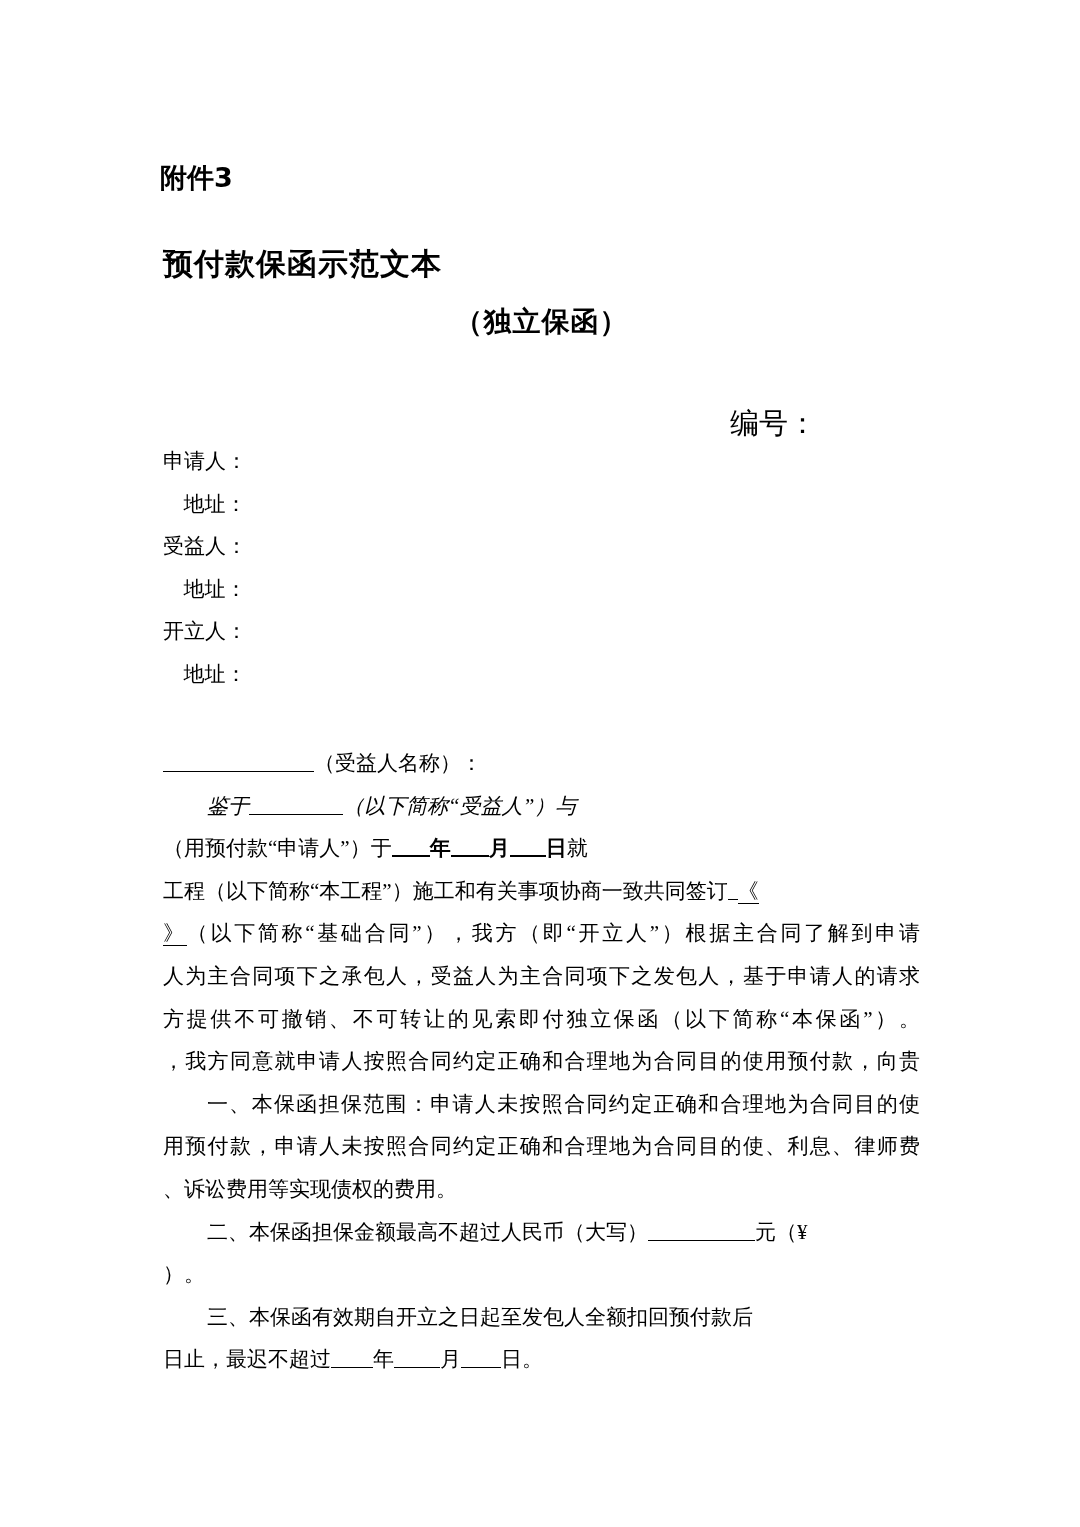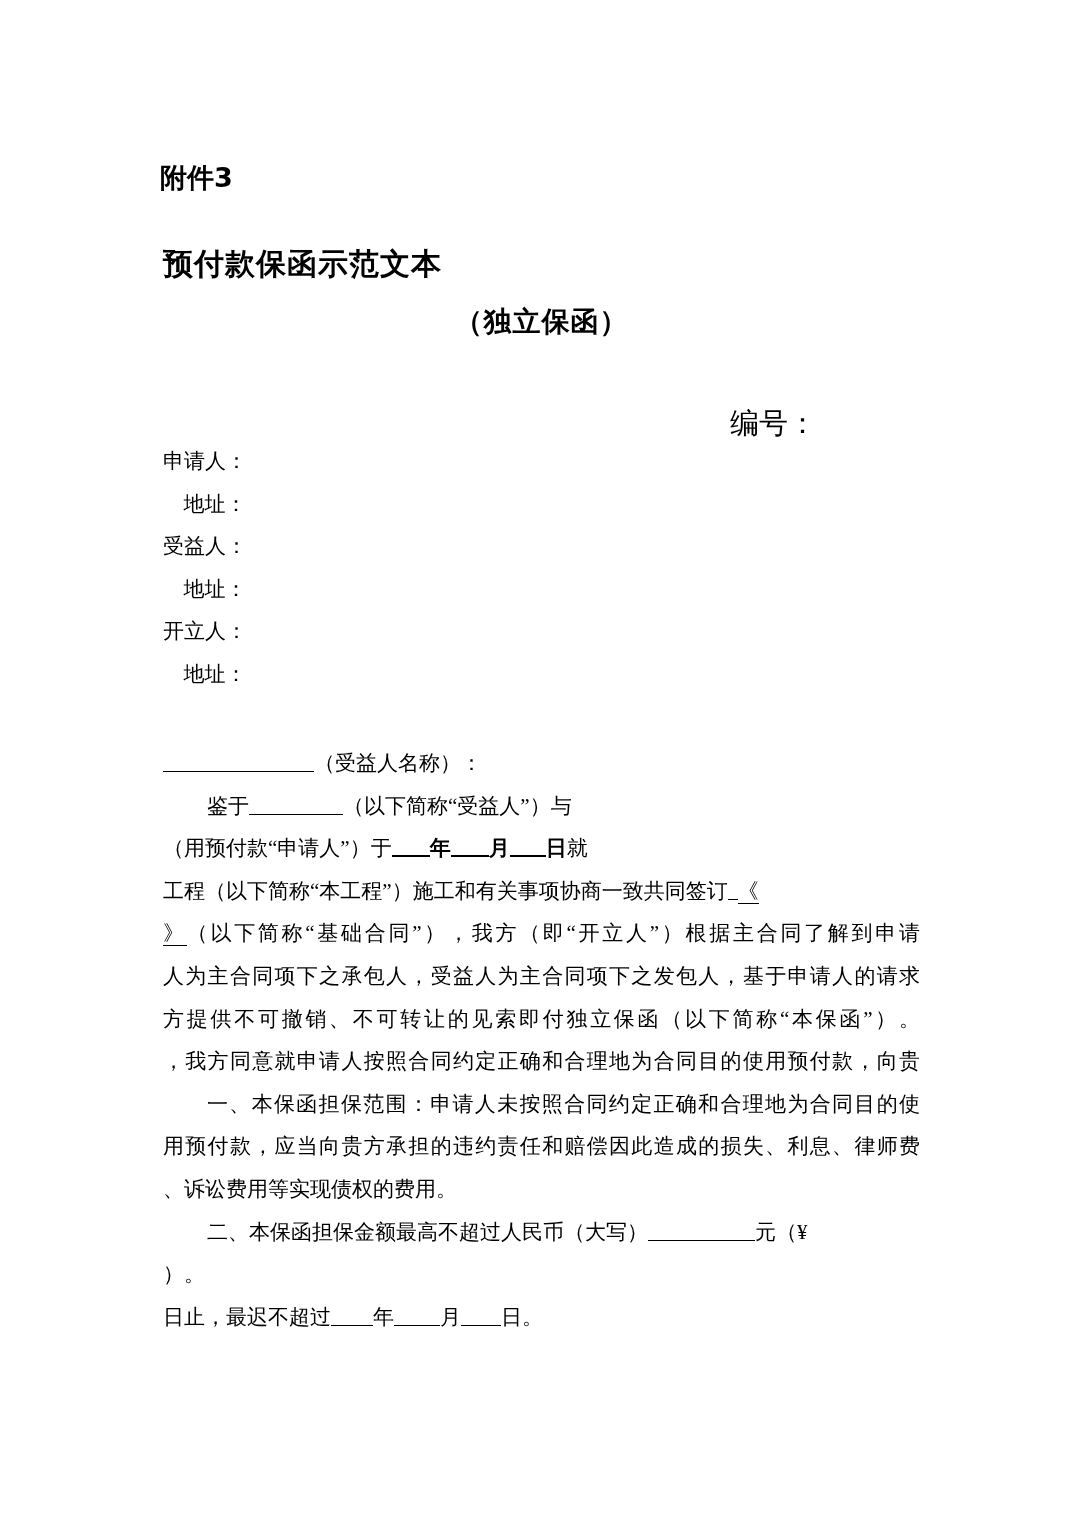--- a/index.html
+++ b/index.html
@@ -46,26 +46,27 @@
     <div class="party-line">申请人：</div>
     <div class="party-line ind">地址：</div>
     <div class="party-line">受益人：</div>
     <div class="party-line ind">地址：</div>
     <div class="party-line">开立人：</div>
     <div class="party-line ind">地址：</div>
   </div>
 
 <div id="body" class="abs">
     <div class="bline"><span class="blank" style="width: 151px;"></span><span class="seg">（受益人名称）：</span></div>
-    <div class="bline" style="padding-left: 44px;"><span class="seg">鉴于</span><span class="blank" style="width: 94px;"></span><span class="seg">（以下简称“受益人”）与</span></div>
+    <div class="bline" style="padding-left: 44px; font-style: italic;"><span class="seg">鉴于</span><span class="blank" style="width: 94px;"></span><span class="seg">（以下简称“受益人”）与</span></div>
     <div class="bline"><span class="seg">（用预付款“申请人”）于</span><span class="blank bb" style="width: 38px;"></span><span class="seg b">年</span><span class="blank bb" style="width: 38px;"></span><span class="seg b">月</span><span class="blank bb" style="width: 36px;"></span><span class="seg b">日</span><span class="seg">就</span></div>
     <div class="bline"><span class="seg">工程（以下简称“本工程”）施工和有关事项协商一致共同签订</span><span class="blank" style="width: 10px;"></span><span class="seg u">《</span></div>
     <div class="bline just"><span class="seg u">》</span><span class="seg">（以下简称“基础合同”），我方（即“开立人”）根据主合同了解到申请</span></div>
     <div class="bline just"><span class="seg">人为主合同项下之承包人，受益人为主合同项下之发包人，基于申请人的请求</span></div>
     <div class="bline just"><span class="seg">方提供不可撤销、不可转让的见索即付独立保函（以下简称“本保函”）。</span></div>
     <div class="bline just"><span class="seg">，我方同意就申请人按照合同约定正确和合理地为合同目的使用预付款，向贵</span></div>
     <div class="bline just" style="padding-left: 44px;"><span class="seg">一、本保函担保范围：申请人未按照合同约定正确和合理地为合同目的使</span></div>
-    <div class="bline just"><span class="seg">用预付款，应当向贵方承担的违约责任和赔偿因此造成的损失、利息、律师费</span></div>
+    <div class="bline just"><span class="seg">用预付款，申请人未按照合同约定正确和合理地为合同目的使、利息、律师费</span></div>
     <div class="bline"><span class="seg">、诉讼费用等实现债权的费用。</span></div>
     <div class="bline" style="padding-left: 44px;"><span class="seg">二、本保函担保金额最高不超过人民币（大写）</span><span class="blank" style="width: 107px;"></span><span class="seg">元（¥</span></div>
     <div class="bline"><span class="seg">）。</span></div>
+    <div class="bline" style="padding-left: 44px;"><span class="seg">三、本保函有效期自开立之日起至发包人全额扣回预付款后</span></div>
     <div class="bline"><span class="seg">日止，最迟不超过</span><span class="blank" style="width: 42px;"></span><span class="seg">年</span><span class="blank" style="width: 46px;"></span><span class="seg">月</span><span class="blank" style="width: 40px;"></span><span class="seg">日。</span></div>
   </div>
 
 </body></html>

